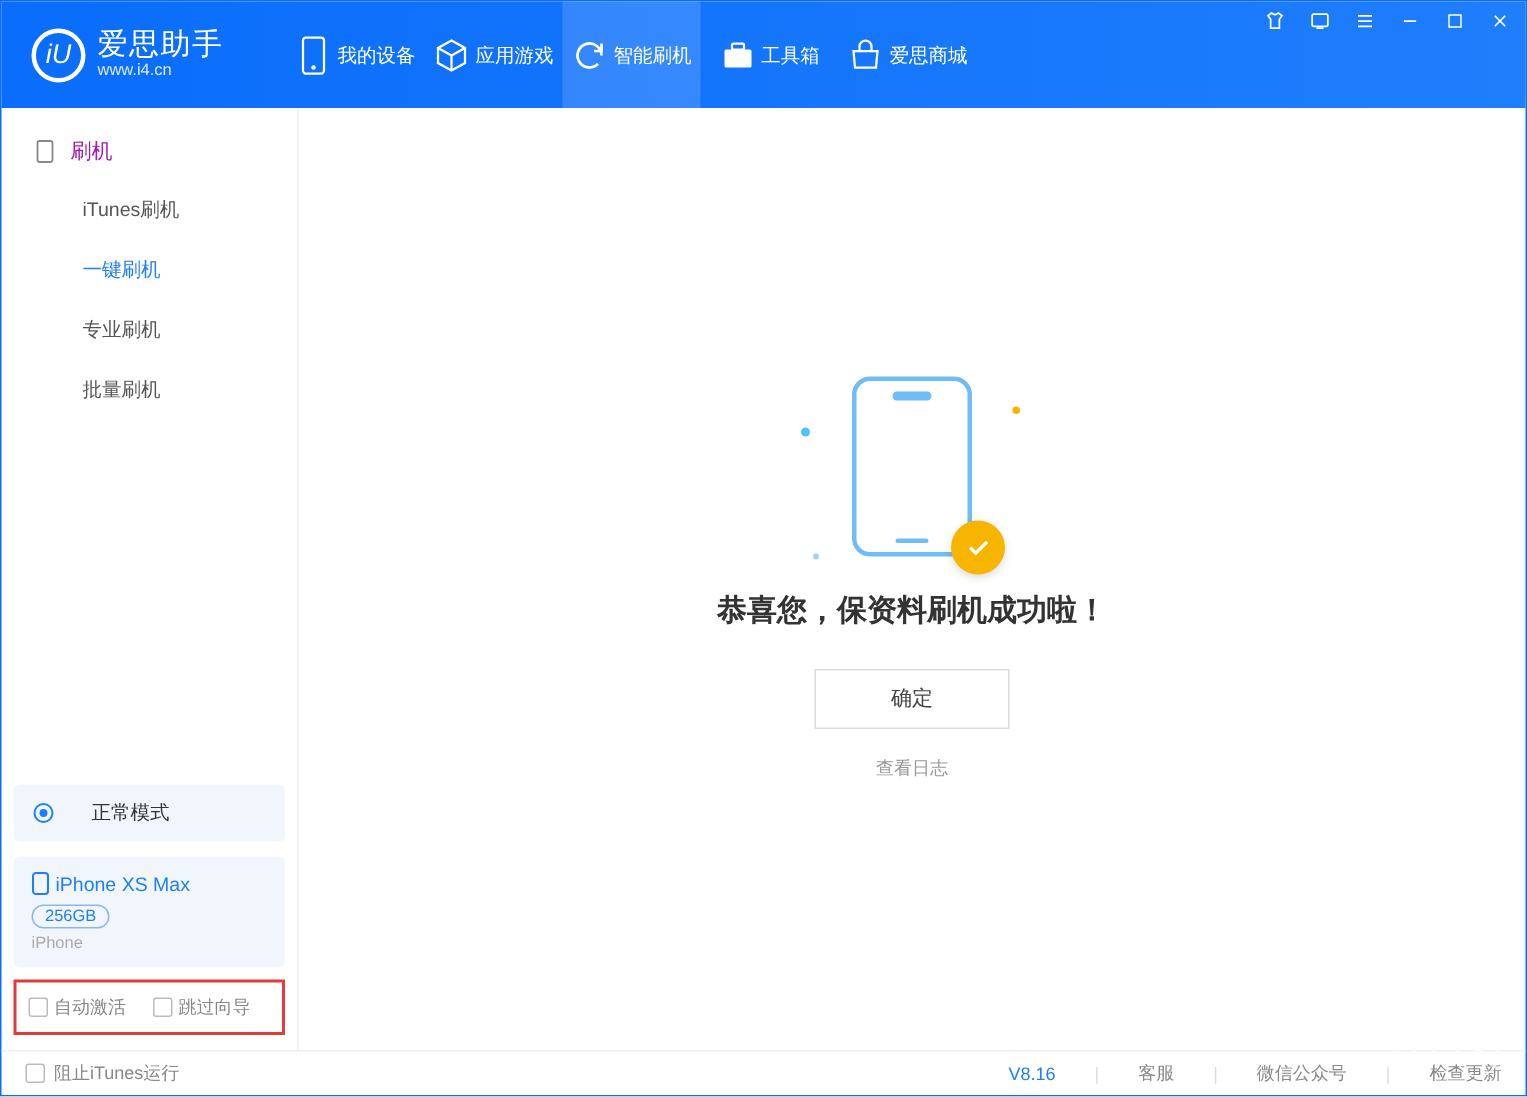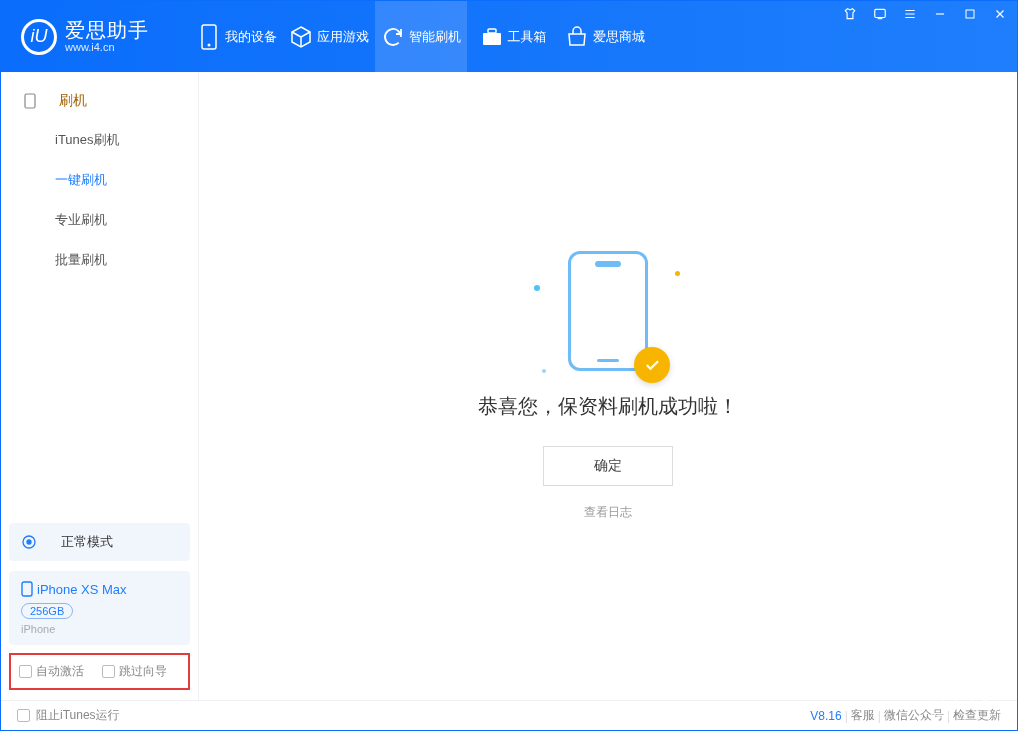--- a/index.html
+++ b/index.html
@@ -15,21 +15,21 @@
 .logo-text .url { font-size:11px; opacity:.85; }
 .tabs { display:flex; height:100%; }
 .tab { width:92px; display:flex; flex-direction:row; align-items:center; justify-content:center; gap:4px; font-size:13px; cursor:pointer; position:relative; }
 .tab.active { background:rgba(255,255,255,.15); }
 .tab-icon { width:24px; height:24px; display:flex; align-items:center; justify-content:center; }
 .header-right { position:absolute; right:18px; bottom:12px; display:flex; gap:14px; }
 .hdr-icon-circle { width:28px; height:28px; border:1.5px solid #fff; border-radius:50%; display:flex; align-items:center; justify-content:center; cursor:pointer; }
 .body { flex:1; display:flex; min-height:0; }
 .sidebar { width:198px; border-right:1px solid #eef0f4; display:flex; flex-direction:column; }
 .side-section { padding:14px 0 2px 0; }
-.side-heading { display:flex; align-items:center; gap:22px; padding:6px 22px 10px 22px; color:#a16207; font-size:14px; }
+.side-heading { display:flex; align-items:center; gap:10px; padding:6px 22px 10px 22px; color:#a21caf; font-size:14px; }
 .side-heading .hicon { width:14px; height:14px; display:inline-flex; align-items:center; justify-content:center; color:#999; }
 .side-item { display:flex; align-items:center; padding:11px 22px 11px 54px; font-size:13px; color:#555; cursor:pointer; }
 .side-item.sel { color:#1e7efc; }
 .side-spacer { flex:1; }
 .status-card { margin:10px 8px; background:#f1f6fd; border-radius:4px; padding:10px 12px; display:flex; align-items:center; gap:24px; font-size:13px; color:#333; }
 .device-card { margin:0 8px 8px 8px; background:#f1f6fd; border-radius:4px; padding:10px 12px; }
 .device-card .dname { font-size:13px; color:#1e7efc; font-weight:500; display:flex; align-items:center; gap:4px; }
 .device-card .badge { display:inline-block; font-size:11px; border:1px solid #8ab6f7; color:#1e7efc; border-radius:10px; padding:1px 8px; margin-top:6px; }
 .device-card .dtype { font-size:11px; color:#aaa; margin-top:4px; }
 .options-box { margin:0 8px 10px 8px; border:2px solid #e33b3b; padding:8px 8px; display:flex; gap:18px; font-size:12px; color:#888; }
@@ -38,26 +38,26 @@
 .main { flex:1; display:flex; flex-direction:column; align-items:center; justify-content:center; position:relative; }
 .phone-wrap { position:relative; width:120px; height:130px; }
 .phone { position:absolute; left:20px; top:0; width:80px; height:120px; border:3px solid #6fbcf7; border-radius:12px; background:#fff; }
 .phone:before { content:""; position:absolute; top:7px; left:50%; transform:translateX(-50%); width:26px; height:6px; background:#6fbcf7; border-radius:3px; }
 .phone .homebar { position:absolute; bottom:6px; left:50%; transform:translateX(-50%); width:22px; height:3px; background:#6fbcf7; border-radius:2px; }
 .check-badge { position:absolute; right:-2px; bottom:-2px; width:36px; height:36px; background:#f7b500; border-radius:50%; display:flex; align-items:center; justify-content:center; color:#fff; font-weight:bold; box-shadow:0 2px 6px rgba(0,0,0,.15); }
 .sparkle { position:absolute; width:6px; height:6px; background:#49c5f7; border-radius:50%; }
 .sparkle.s1 { left:-14px; top:34px; }
 .sparkle.s2 { right:-12px; top:20px; width:5px; height:5px; background:#f7b500; }
 .sparkle.s3 { left:-6px; bottom:8px; width:4px; height:4px; background:#9ad4f7; }
-.msg { margin-top:12px; font-size:20px; color:#333; }
+.msg { margin-top:12px; font-size:20px; color:#333;font-weight:bold; }
 .ok-btn { margin-top:26px; width:130px; height:40px; border:1px solid #dcdcdc; background:#fff; font-size:14px; color:#444; cursor:pointer; }
 .loglink { margin-top:18px; font-size:12px; color:#999; cursor:pointer; }
 .footer { height:30px; border-top:1px solid #eef0f4; display:flex; align-items:center; padding:0 16px; font-size:12px; color:#888; }
 .footer .fleft { display:flex; align-items:center; gap:6px; cursor:pointer; }
-.footer .fright { margin-left:auto; display:flex; align-items:center; gap:3px; }
+.footer .fright { margin-left:auto; display:flex; align-items:center; gap:26px; }
 .footer .sep { color:#ddd; }
 .footer .ver { color:#1e7efc; }
 .footer .flink { cursor:pointer; }
 svg { display:block; }
 </style>
 </head>
 <body>
 
 <div class="window">
 

